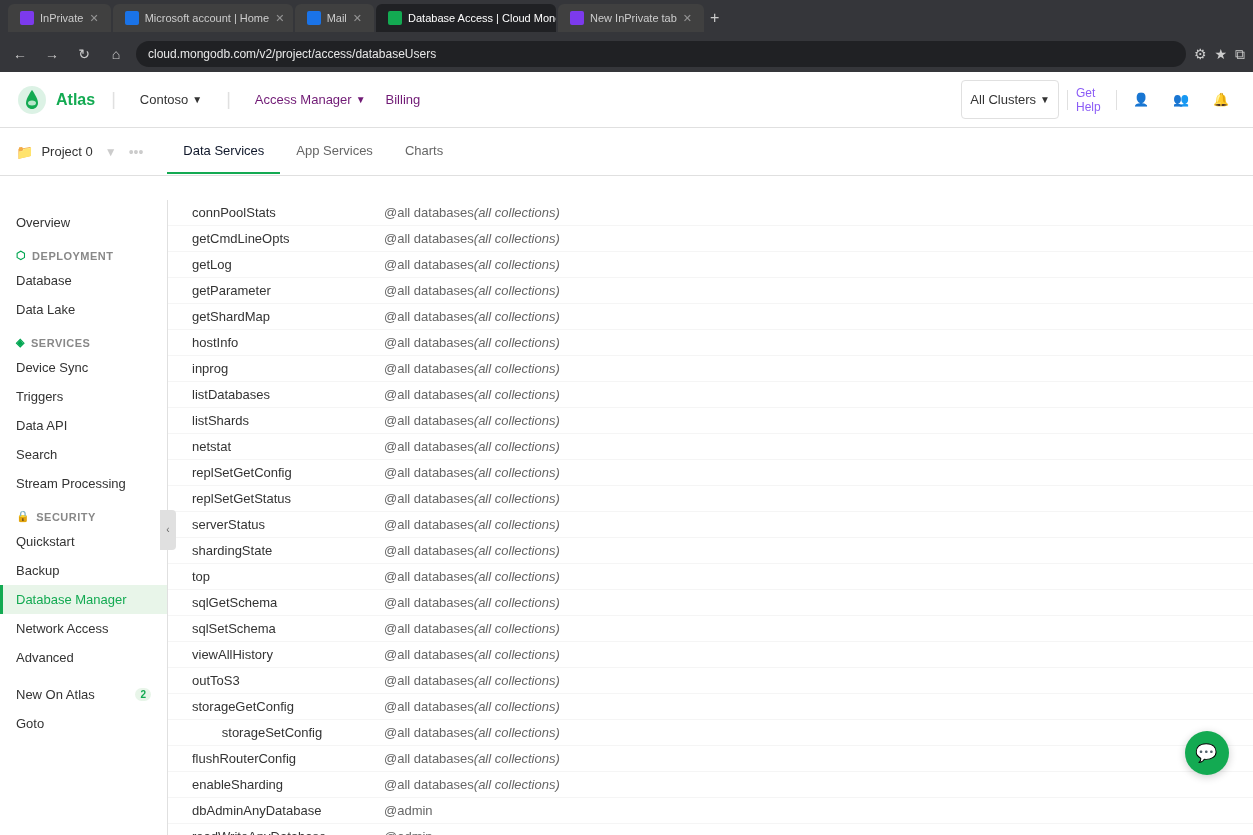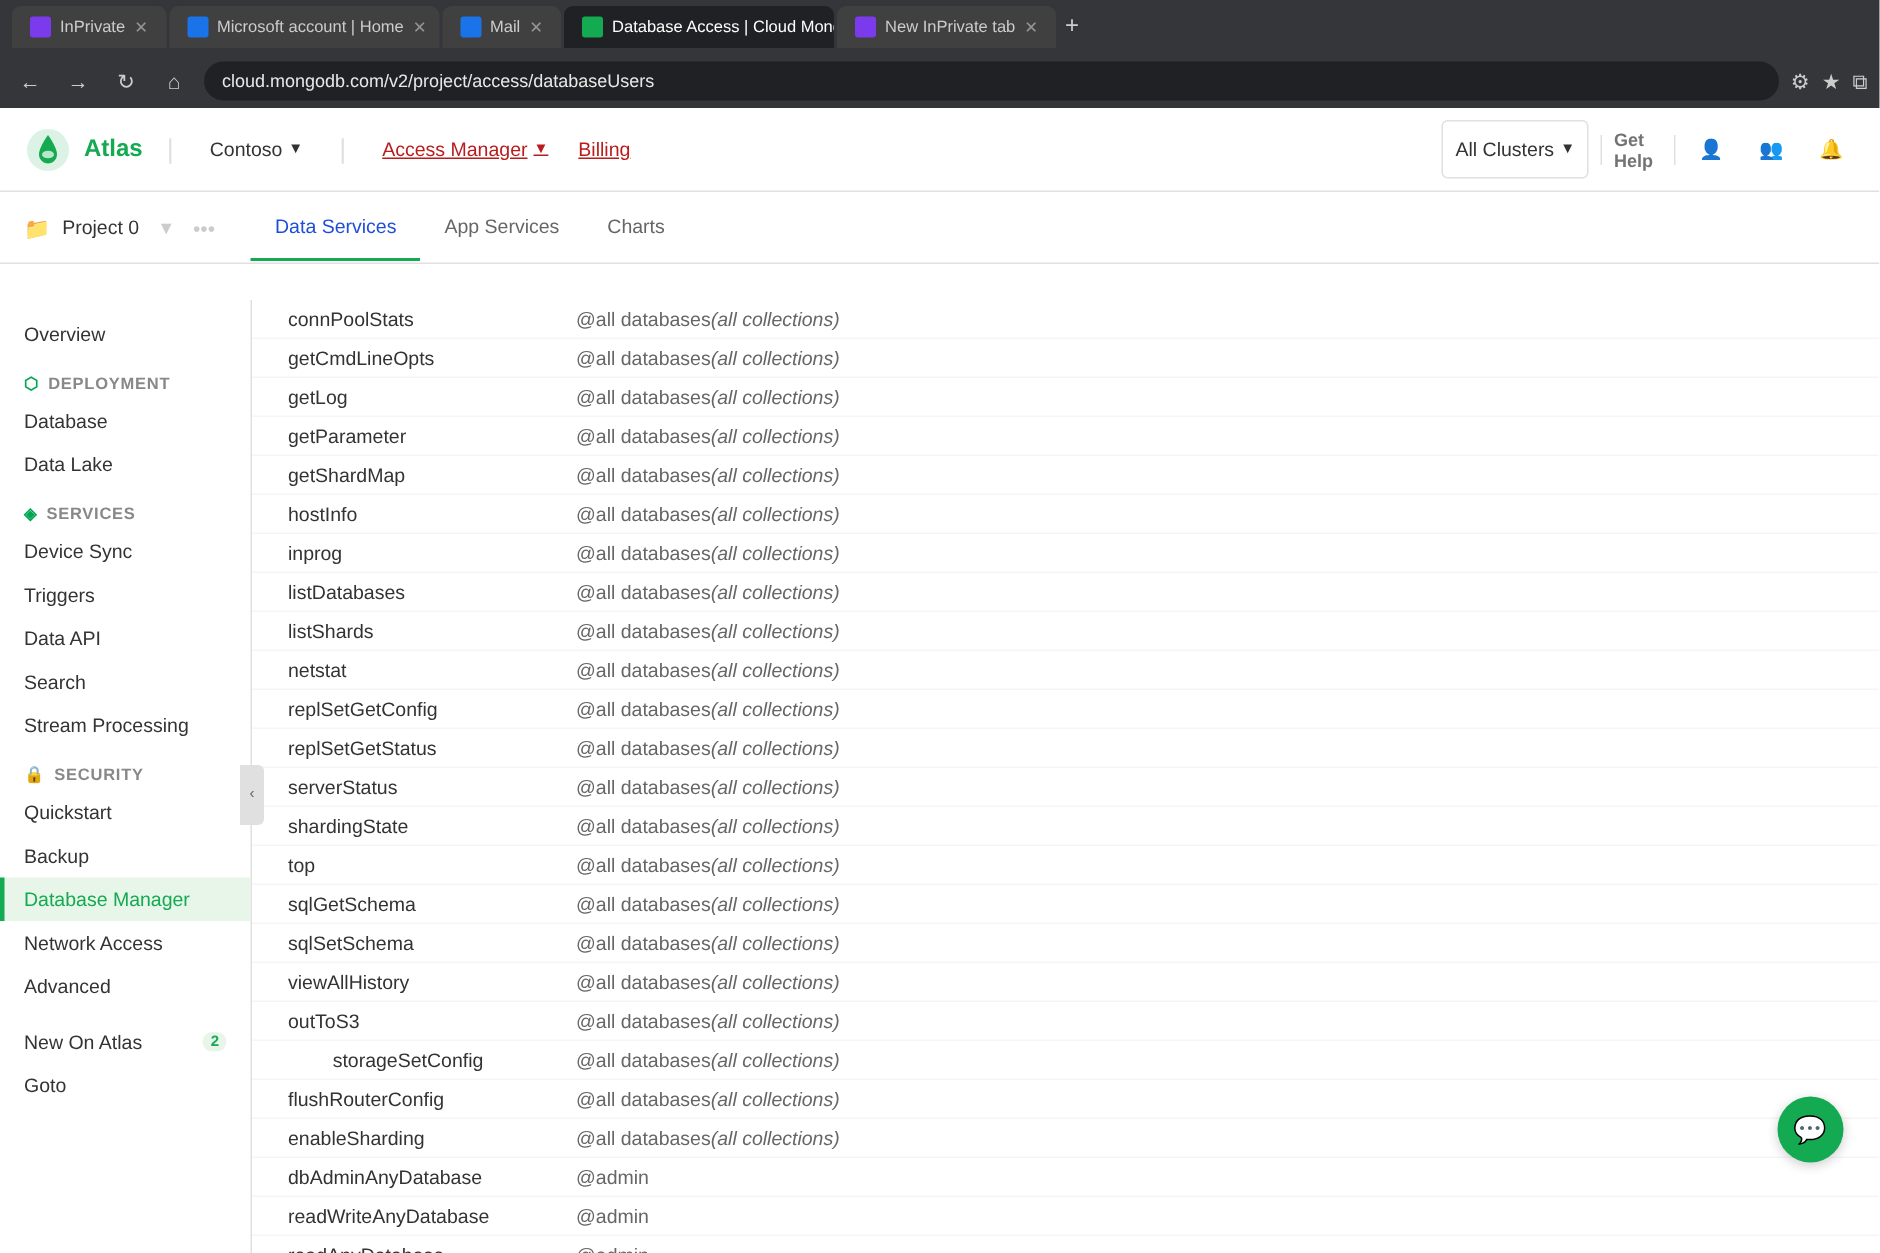--- a/index.html
+++ b/index.html
@@ -19,33 +19,33 @@
     .address-bar { flex: 1; background: #202124; border-radius: 16px; height: 26px; display: flex; align-items: center; padding: 0 12px; color: #e8e8e8; font-size: 12px; }
     .nav-icons { display: flex; gap: 8px; color: #ccc; font-size: 14px; }
     .nav-icon { cursor: pointer; }
 
     
     .app-header { display: flex; align-items: center; height: 56px; background: #fff; border-bottom: 1px solid #e0e0e0; padding: 0 16px; gap: 16px; }
     .atlas-logo { display: flex; align-items: center; gap: 8px; color: #13aa52; font-weight: 700; font-size: 16px; }
     .logo-icon { width: 32px; height: 32px; }
     .org-selector { display: flex; align-items: center; gap: 4px; padding: 4px 8px; border-radius: 4px; cursor: pointer; font-size: 13px; color: #333; }
     .header-nav { display: flex; align-items: center; gap: 4px; flex: 1; }
-    .header-nav-item { display: flex; align-items: center; gap: 4px; padding: 4px 8px; border-radius: 4px; cursor: pointer; font-size: 13px; color: #b91c1c; text-decoration: underline; }
+    .header-nav-item { display: flex; align-items: center; gap: 4px; padding: 4px 8px; border-radius: 4px; cursor: pointer; font-size: 13px; color: #701a75; }
     .header-right { display: flex; align-items: center; gap: 8px; margin-left: auto; }
     .cluster-selector { display: flex; align-items: center; gap: 4px; padding: 11px 8px; border: 1px solid #e0e0e0; border-radius: 4px; cursor: pointer; font-size: 13px; }
     .divider-v { width: 1px; height: 20px; background: #e0e0e0; }
-    .header-icon-btn { width: 32px; height: 32px; display: flex; align-items: center; justify-content: center; cursor: pointer; border-radius: 4px; color: #737373; font-weight: bold; }
+    .header-icon-btn { width: 32px; height: 32px; display: flex; align-items: center; justify-content: center; cursor: pointer; border-radius: 4px; color: #8b5cf6; }
 
     
     .sub-header { display: flex; align-items: center; height: 48px; border-bottom: 1px solid #e0e0e0; padding: 0 16px; gap: 8px; background: #fff; }
     .folder-icon { color: #888; font-size: 14px; }
     .project-name { font-size: 13px; color: #333; }
     .sub-header-tabs { display: flex; gap: 0; margin-left: 16px; }
     .sub-header-tab { padding: 14px 16px; font-size: 13px; color: #666; cursor: pointer; border-bottom: 2px solid transparent; }
-    .sub-header-tab.active { color: #1d4ed8; border-bottom-color: #13aa52; font-weight: 500; }
+    .sub-header-tab.active { color: #0f172a; border-bottom-color: #13aa52; font-weight: 500; }
 
     
     .app-body { display: flex; height: calc(835px - 72px - 56px - 48px); overflow: hidden; }
 
     
     .sidebar { width: 168px; background: #fff; border-right: 1px solid #e0e0e0; overflow-y: auto; flex-shrink: 0; padding: 8px 0; }
     .sidebar-item { padding: 7px 16px; cursor: pointer; font-size: 13px; color: #333; display: flex; align-items: center; gap: 8px; }
     .sidebar-item.active { background: #e8f5e9; color: #13aa52; font-weight: 500; border-left: 3px solid #13aa52; padding-left: 13px; }
     .sidebar-section-header { padding: 12px 16px 4px; font-size: 11px; font-weight: 600; color: #888; letter-spacing: 0.5px; text-transform: uppercase; display: flex; align-items: center; gap: 6px; }
     .new-badge { background: #e8f5e9; color: #13aa52; font-size: 10px; font-weight: 600; padding: 1px 5px; border-radius: 8px; margin-left: auto; }
@@ -325,20 +325,24 @@
     </tr>
             <tr>
       <td style="width:200px;"><span>viewAllHistory</span></td>
       <td><span>@all databases<span class="italic-text">(all collections)</span></span></td>
     </tr>
             <tr>
       <td style="width:200px;"><span>outToS3</span></td>
       <td><span>@all databases<span class="italic-text">(all collections)</span></span></td>
     </tr>
             <tr>
+      <td style="width:200px;"><span>storageGetConfig</span></td>
+      <td><span>@all databases<span class="italic-text">(all collections)</span></span></td>
+    </tr>
+            <tr>
       <td style="width:200px;text-align:center;"><span>storageSetConfig</span></td>
       <td><span>@all databases<span class="italic-text">(all collections)</span></span></td>
     </tr>
             <tr>
       <td style="width:200px;"><span>flushRouterConfig</span></td>
       <td><span>@all databases<span class="italic-text">(all collections)</span></span></td>
     </tr>
             <tr>
       <td style="width:200px;"><span>enableSharding</span></td>
       <td><span>@all databases<span class="italic-text">(all collections)</span></span></td>

